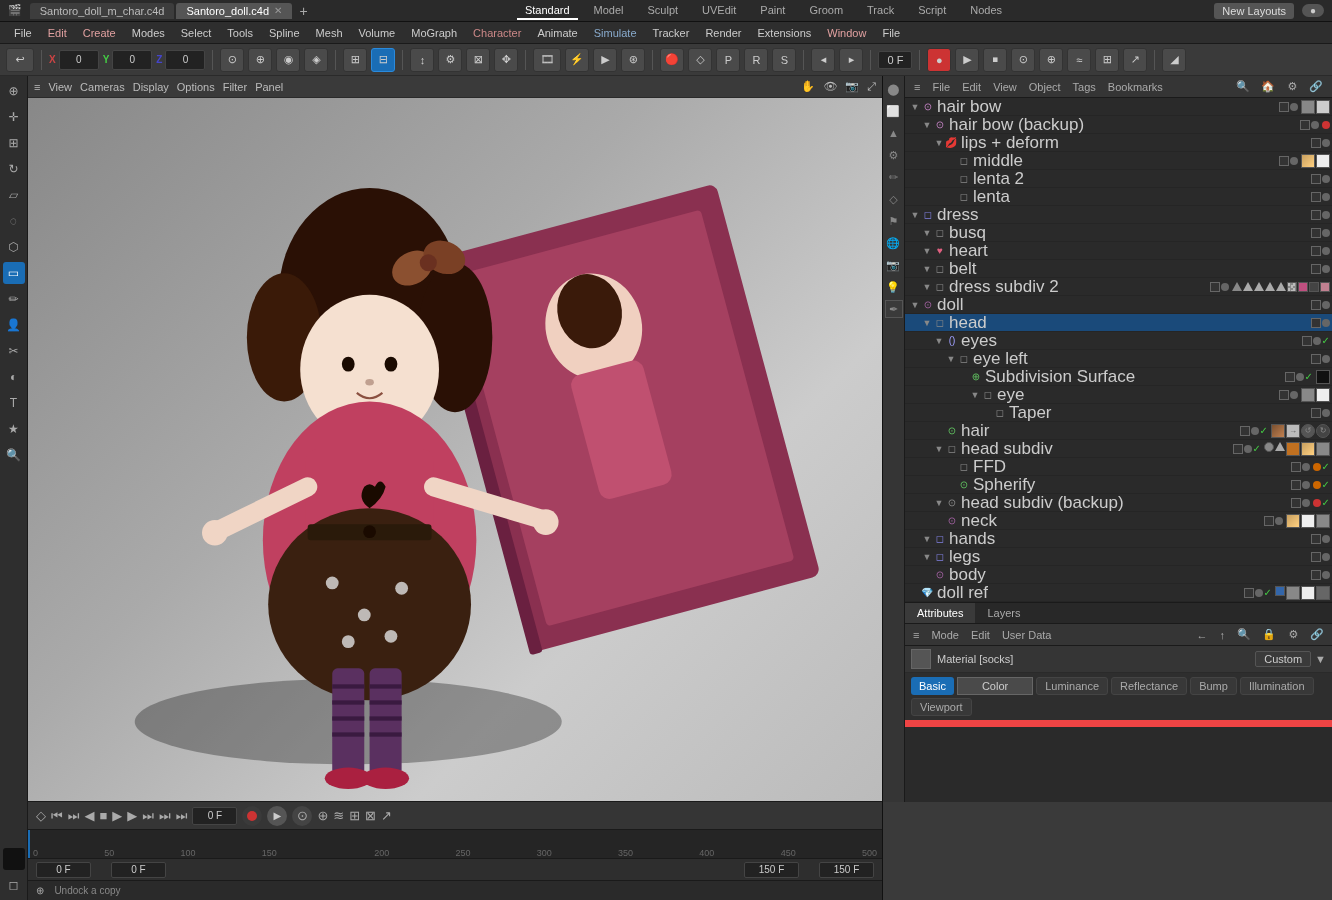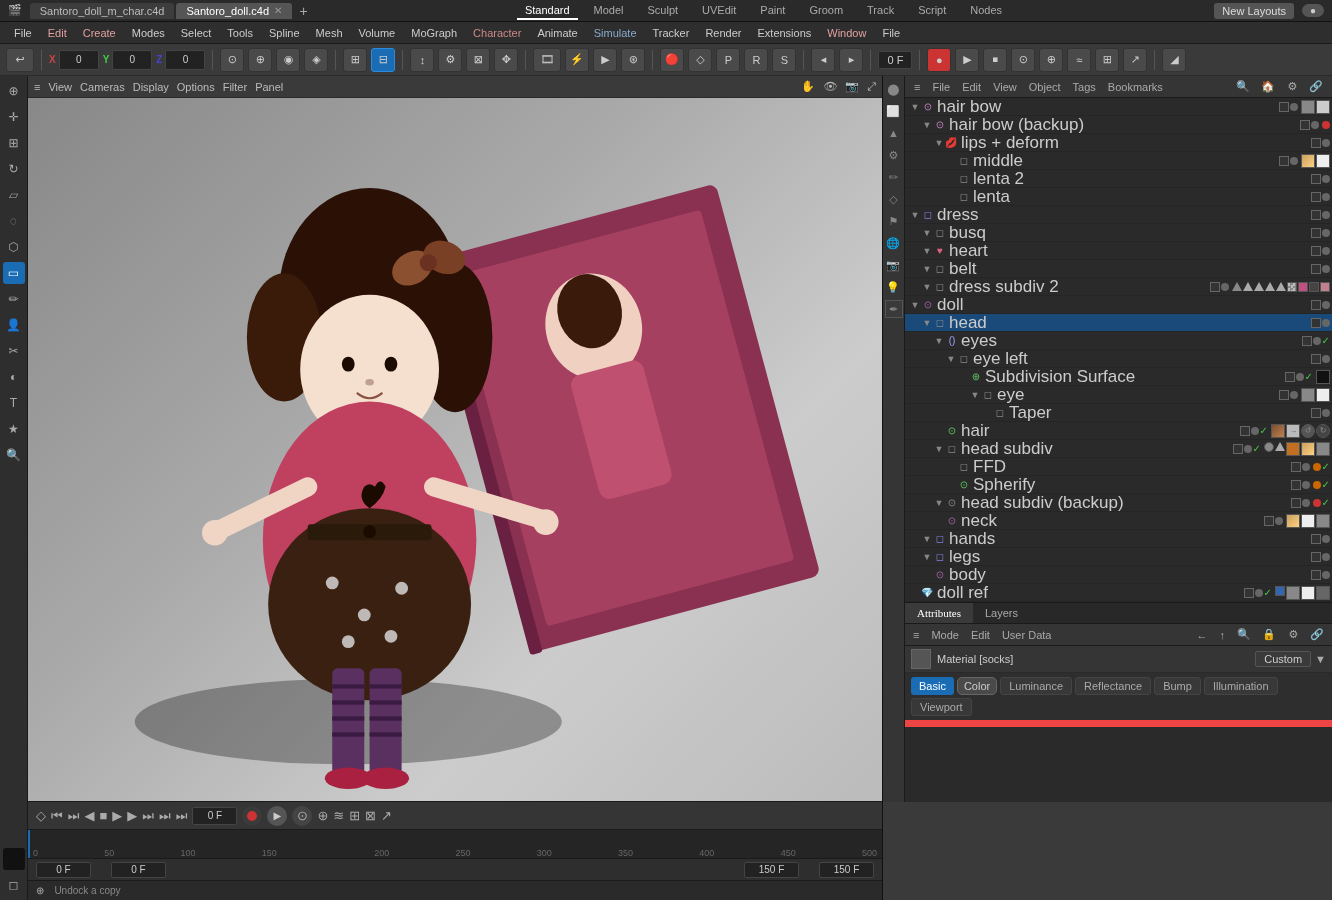--- a/index.html
+++ b/index.html
@@ -75,21 +75,21 @@
     .check-green { color: #44cc44; font-size: 10px; }
     .dot-orange { background: #cc6600; }
 
     
     .status-bar { background: #2a2a2a; height: 20px; display: flex; align-items: center; padding: 0 8px; gap: 10px; border-top: 1px solid #1a1a1a; font-size: 10px; color: #888; }
 
     
     .attr-panel { background: #2a2a2a; border-top: 1px solid #1a1a1a; display: flex; flex-direction: column; height: 200px; }
     .attr-tabs { display: flex; background: #282828; border-bottom: 1px solid #1a1a1a; }
     .attr-tab { padding: 4px 12px; color: #aaa; cursor: pointer; font-size: 11px; }
-    .attr-tab.active { background: #3a3a3a; color: #fff; font-family: Liberation Serif, serif; }
+    .attr-tab.active { background: #3a3a3a; color: #fff; }
     .attr-toolbar { background: #353535; height: 22px; display: flex; align-items: center; padding: 0 4px; gap: 4px; border-bottom: 1px solid #1a1a1a; }
     .attr-tool { color: #aaa; font-size: 11px; cursor: pointer; padding: 1px 4px; }
     .re-btn { width: 18px; height: 18px; display: flex; align-items: center; justify-content: center; color: #888; font-size: 11px; cursor: pointer; }
     
     .viewport-section { display: flex; flex: 1; flex-direction: column; }
     
     .right-col { width: 450px; display: flex; flex-direction: column; border-left: 1px solid #111; }
   </style>
 </head>
 <body>
@@ -778,21 +778,21 @@
             <div style="width:20px;height:20px;background:#555;border:1px solid #666;margin-right:6px;"></div>
             <span style="color:#ccc;font-size:11px;flex:1;">Material [socks]</span>
             <div style="display:flex;align-items:center;gap:4px;">
               <span style="background:#3a3a3a;border:1px solid #555;color:#ccc;font-size:11px;padding:1px 8px;border-radius:2px;cursor:pointer;">Custom</span>
               <span style="color:#aaa;cursor:pointer;">▼</span>
             </div>
           </div>
 
           <div style="display:flex;gap:3px;padding:4px 6px;background:#2e2e2e;border-bottom:7px solid #ef4444;flex-wrap:wrap;">
             <button style="background:#1a6db5;color:#fff;border:none;padding:2px 8px;border-radius:3px;cursor:pointer;font-size:11px;">Basic</button>
-            <button style="background:#4a4a4a;color:#ccc;border:1px solid #666;padding:2px 6px;border-radius:5px;cursor:pointer;font-size:11px;">Color</button>
+            <button style="background:#4a4a4a;color:#ccc;border:1px solid #666;padding:2px 24px;border-radius:0;cursor:pointer;font-size:11px;">Color</button>
             <button style="background:#383838;color:#aaa;border:1px solid #444;padding:2px 8px;border-radius:3px;cursor:pointer;font-size:11px;">Luminance</button>
             <button style="background:#383838;color:#aaa;border:1px solid #444;padding:2px 8px;border-radius:3px;cursor:pointer;font-size:11px;">Reflectance</button>
             <button style="background:#383838;color:#aaa;border:1px solid #444;padding:2px 8px;border-radius:3px;cursor:pointer;font-size:11px;">Bump</button>
             <button style="background:#383838;color:#aaa;border:1px solid #444;padding:2px 8px;border-radius:3px;cursor:pointer;font-size:11px;">Illumination</button>
             <button style="background:#383838;color:#aaa;border:1px solid #444;padding:2px 8px;border-radius:3px;cursor:pointer;font-size:11px;">Viewport</button>
           </div>
 
         </div>
 
       </div>

